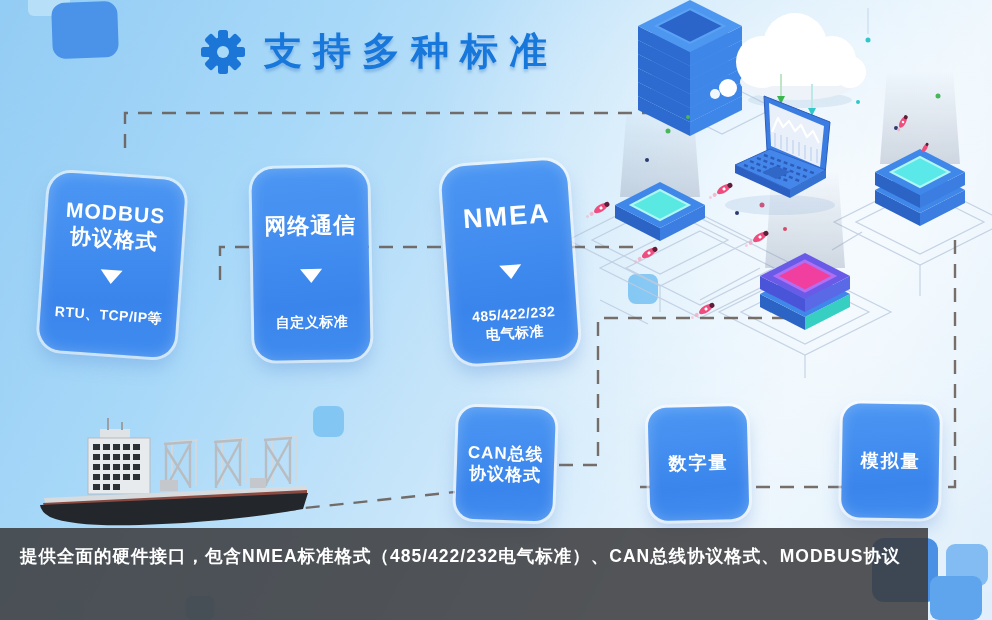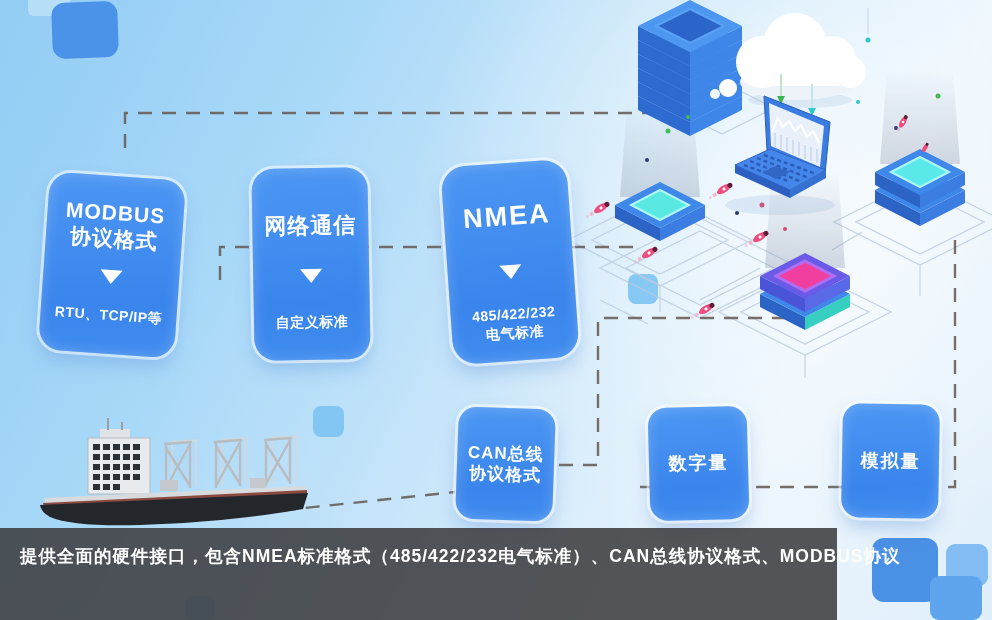--- a/index.html
+++ b/index.html
@@ -44,21 +44,21 @@
   #card-nmea .sub{margin-top:26px;font-size:14px;}
   .card-small{justify-content:center;border-radius:18px;font-weight:bold;}
   .card-small .t1{font-size:17px;}
   #card-can    {left:457px;top:408px;width:97px; height:112px;transform:rotate(2deg);}
   #card-digital{left:649px;top:407px;width:99px; height:113px;transform:rotate(-1.5deg);}
   #card-analog {left:842px;top:404px;width:97px; height:114px;transform:rotate(1deg);}
   #card-digital .t1,#card-analog .t1{font-size:18px;letter-spacing:2px;}
 
   
   .banner{
-    position:absolute;left:0;top:528px;width:837px;height:92px;z-index:8;
+    position:absolute;left:0;top:528px;width:928px;height:92px;z-index:8;
     background:rgba(60,60,62,.87);box-sizing:border-box;padding:10px 20px 0 20px;
   }
   .banner p{margin:0;color:#ffffff;font-size:17.5px;font-weight:bold;line-height:37px;letter-spacing:1px;white-space:nowrap;}
 </style>
 </head>
 <body>
 
 <div id="stage">
 
   <svg id="artwork" width="992" height="620" viewBox="0 0 992 620">
@@ -338,20 +338,37 @@
         <rect x="93" y="484" width="7" height="6"></rect>
           <rect x="103" y="484" width="7" height="6"></rect>
           <rect x="113" y="484" width="7" height="6"></rect>
       </g>
       <path d="M44,498 L306,486 L308,492 L46,506 Z" fill="#d7dbde"></path>
       <path d="M43,503 L307,490 L307,494 L44,507 Z" fill="#8a4a40"></path>
       <path d="M40,505 L308,493 L303,509 Q230,522 140,525 Q74,527 50,517 Q41,512 40,505 Z" fill="#23262b"></path>
     </g>
   </svg>
 
+  <div class="header">
+    <svg width="46" height="46" viewBox="-23 -23 46 46">
+      <g fill="#1b76d8">
+        <rect x="-5" y="-22" width="10" height="12" rx="2.5"></rect>
+        <rect x="-5" y="-22" width="10" height="12" rx="2.5" transform="rotate(45)"></rect>
+        <rect x="-5" y="-22" width="10" height="12" rx="2.5" transform="rotate(90)"></rect>
+        <rect x="-5" y="-22" width="10" height="12" rx="2.5" transform="rotate(135)"></rect>
+        <rect x="-5" y="-22" width="10" height="12" rx="2.5" transform="rotate(180)"></rect>
+        <rect x="-5" y="-22" width="10" height="12" rx="2.5" transform="rotate(225)"></rect>
+        <rect x="-5" y="-22" width="10" height="12" rx="2.5" transform="rotate(270)"></rect>
+        <rect x="-5" y="-22" width="10" height="12" rx="2.5" transform="rotate(315)"></rect>
+        <circle r="15"></circle>
+      </g>
+      <circle r="6" fill="#a9dbf9"></circle>
+    </svg>
+    <div class="page-title">支持多种标准</div>
+  </div>
 
   <div class="card" id="card-modbus">
     <div class="t1">
       <div>MODBUS</div>
       <div>协议格式</div>
     </div>
     <div class="tri"></div>
     <div class="sub">RTU、TCP/IP等</div>
   </div>
 

